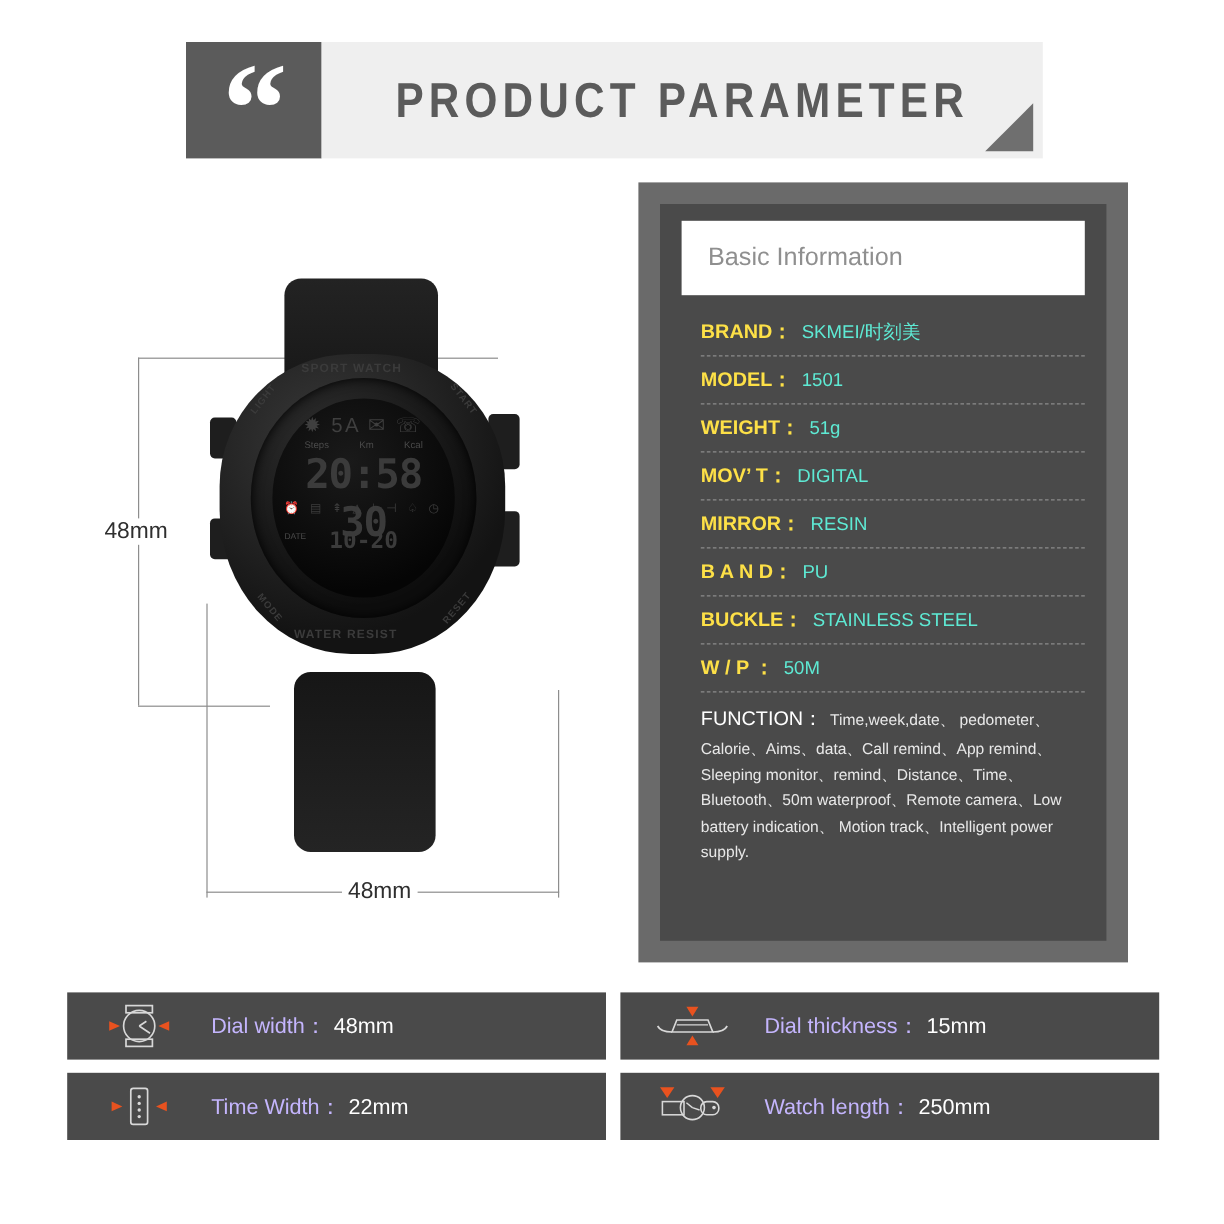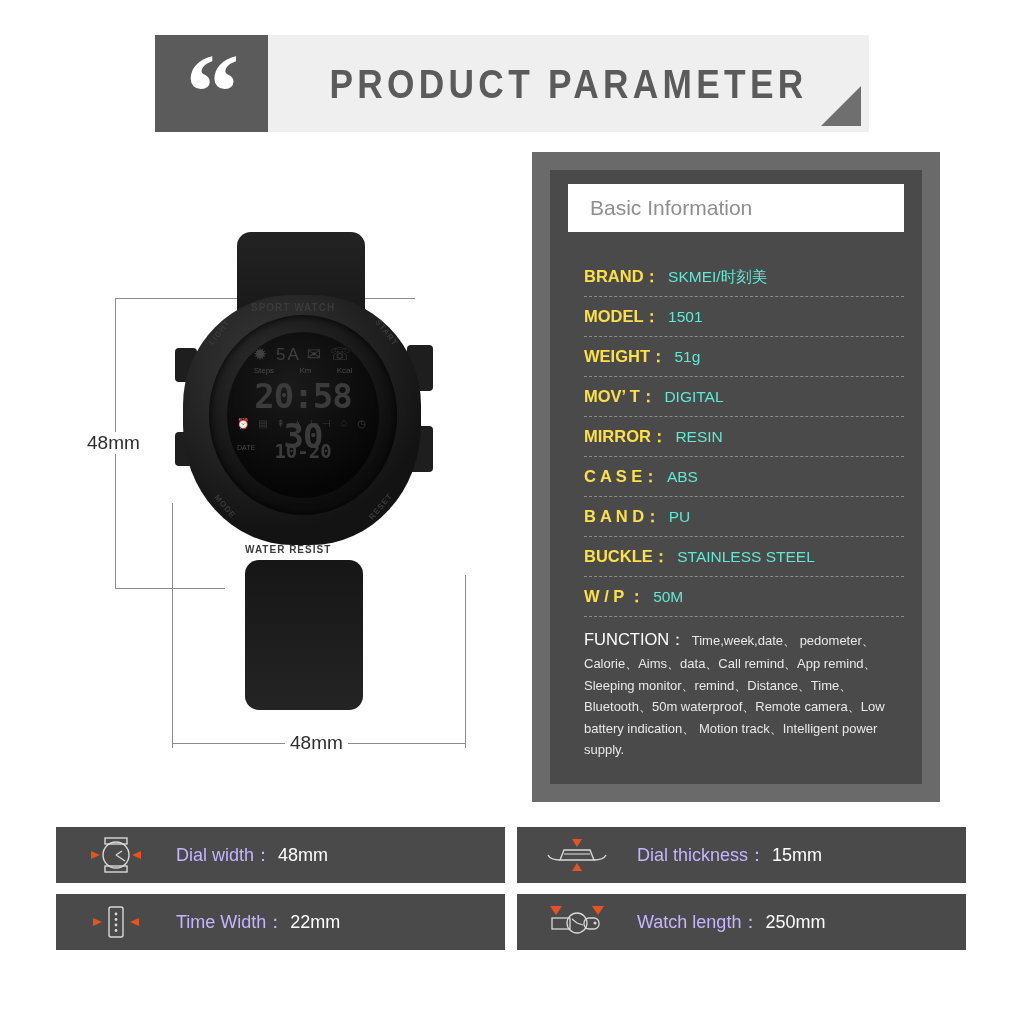--- a/index.html
+++ b/index.html
@@ -109,21 +109,21 @@
   
   .spec-outer{
     position:absolute;left:532px;top:152px;width:408px;height:650px;
     background:#6a6a6a;
   }
   .spec-inner{
     position:absolute;left:18px;top:18px;right:18px;bottom:18px;
     background:#4a4a4a;
   }
   .spec-title-box{
-    position:absolute;left:36px;top:32px;width:336px;height:48px;
+    position:absolute;left:36px;top:32px;width:336px;height:62px;
     background:#ffffff;display:flex;align-items:center;
   }
   .spec-title{
     color:#8f8f8f;font-size:21px;padding-left:22px;
     font-family:"Liberation Sans", sans-serif;
   }
   .spec-rows{
     position:absolute;left:52px;top:105px;right:36px;
   }
   .spec-row{
@@ -193,21 +193,21 @@
 
     <div class="btn-l" style="left:0px;top:108px;width:22px;height:34px;"></div>
     <div class="btn-l" style="left:0px;top:192px;width:22px;height:34px;"></div>
     <div class="btn-r" style="left:232px;top:105px;width:26px;height:46px;"></div>
     <div class="btn-r" style="left:232px;top:186px;width:26px;height:46px;"></div>
 
     <div class="case-outer"></div>
     <div class="bezel"></div>
 
     <div class="case-text" style="left:76px;top:62px;">SPORT WATCH</div>
-    <div class="case-text" style="left:70px;top:304px;">WATER RESIST</div>
+    <div class="case-text" style="left:70px;top:284px;">WATER RESIST</div>
     <div class="case-text" style="left:30px;top:88px;font-size:8px;transform:rotate(-52deg);">LIGHT</div>
     <div class="case-text" style="left:196px;top:88px;font-size:8px;transform:rotate(52deg);">START</div>
     <div class="case-text" style="left:36px;top:262px;font-size:8px;transform:rotate(50deg);">MODE</div>
     <div class="case-text" style="left:190px;top:262px;font-size:8px;transform:rotate(-50deg);">RESET</div>
 
     <div class="lcd">
       <div class="lcd-top-icons">✹ 5A ✉ ☏</div>
       <div class="lcd-units">
         <span>Steps</span>
         <span>Km</span>
@@ -241,24 +241,20 @@
       <span class="spec-key">WEIGHT：</span>
       <span class="spec-val">51g</span>
     </div>
     <div class="spec-row">
       <span class="spec-key">MOV’ T：</span>
       <span class="spec-val">DIGITAL</span>
     </div>
     <div class="spec-row">
       <span class="spec-key">MIRROR：</span>
       <span class="spec-val">RESIN</span>
-    </div>
-    <div class="spec-row">
-      <span class="spec-key">C A S E：</span>
-      <span class="spec-val">ABS</span>
     </div>
     <div class="spec-row">
       <span class="spec-key">B A N D：</span>
       <span class="spec-val">PU</span>
     </div>
     <div class="spec-row">
       <span class="spec-key">BUCKLE：</span>
       <span class="spec-val">STAINLESS STEEL</span>
     </div>
     <div class="spec-row">

